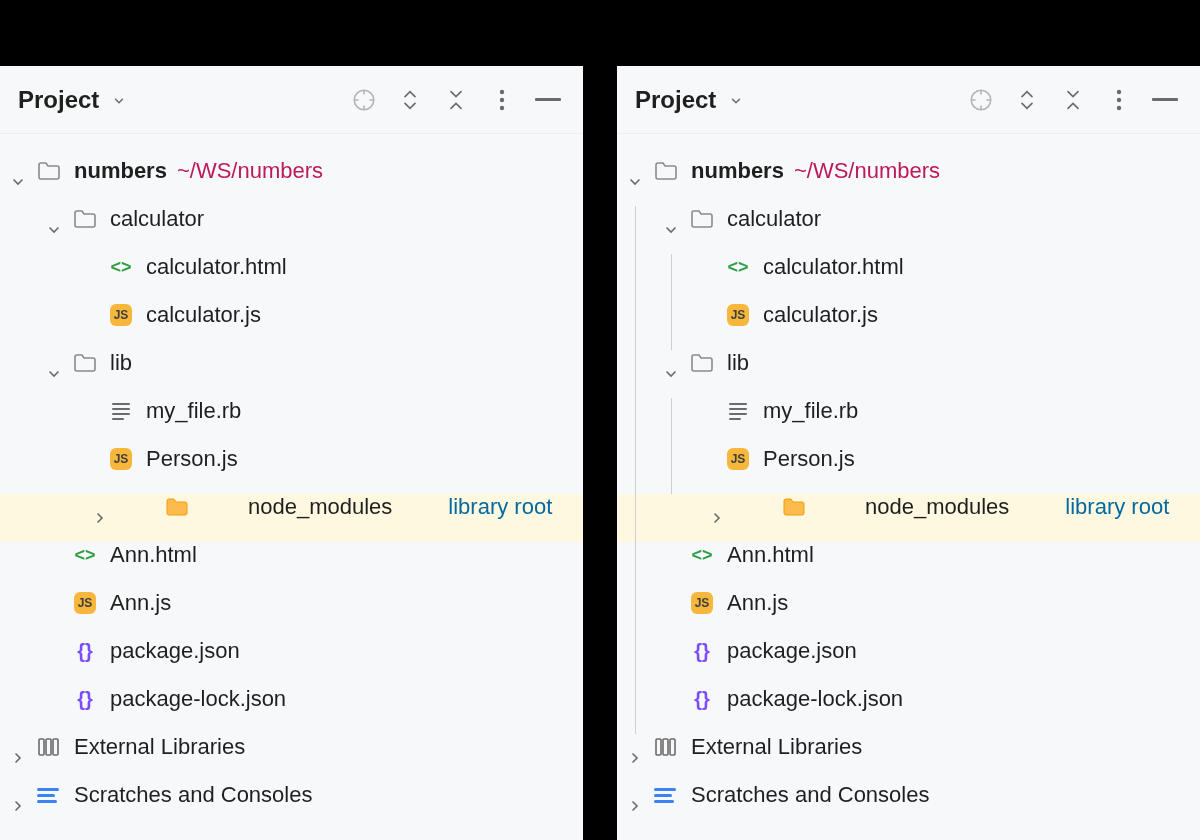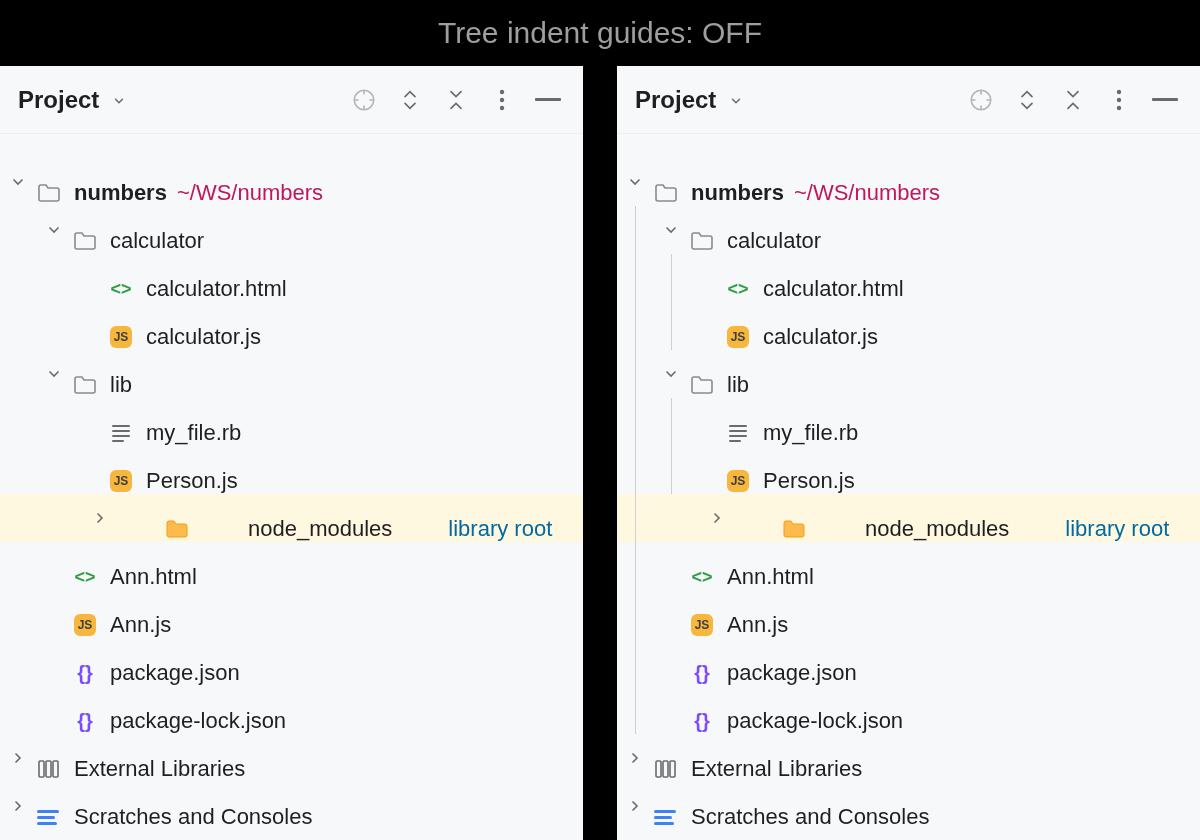--- a/index.html
+++ b/index.html
@@ -46,21 +46,21 @@
     margin-right: 6px;
   }
   .panel-title-chev { margin-left: 6px; display:inline-flex; }
   .header-spacer { flex: 1; }
   .header-icons { display: flex; align-items: center; gap: 20px; }
   .hicon { width: 26px; height: 26px; display: inline-flex; align-items: center; justify-content: center; color: #6b6b6b; }
 
   .tree { padding: 24px 0 10px 0; font-size: 22px; color: #1f1f1f; }
   .row {
     display: flex;
-    align-items: flex-end;
+    align-items: flex-start;
     height: 48px;
     position: relative;
     padding-right: 12px;
   }
   .row.highlight { background: #fff8e1; gap: 46px; }
   .indent { display: inline-block; width: 36px; height: 100%; position: relative; }
   .guide-line {
     position: absolute;
     left: 50%;
     top: 0;
@@ -102,23 +102,20 @@
   .scratch-box span:nth-child(3){width:20px;}
   .scratch-dot {
     position:absolute; top:-4px; right:-4px; width:12px; height:12px;
     background:#0a66ff; border-radius:50%; border:2px solid #f7f8fa;
   }
 </style>
 </head>
 <body>
 
 <div class="header-strip">
-  <div class="header-half">
-    <span>Tree indent guides: OFF</span>
-  </div>
 </div>
 
 <div class="columns">
 
   <div class="panel">
     <div class="panel-header">
       <span class="panel-title">
         <span>Project</span>
         <span class="panel-title-chev">
           <svg width="14" height="14" viewBox="0 0 24 24">

